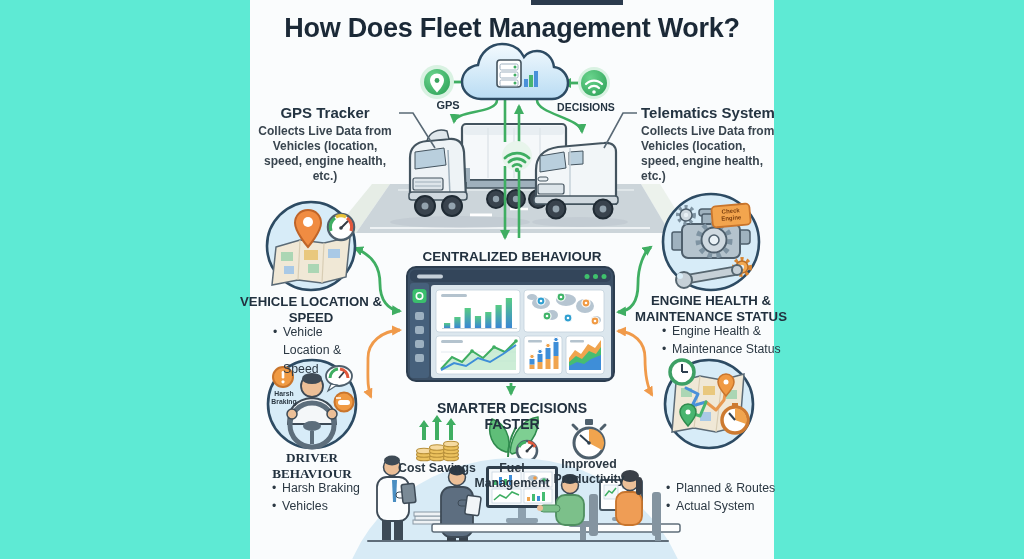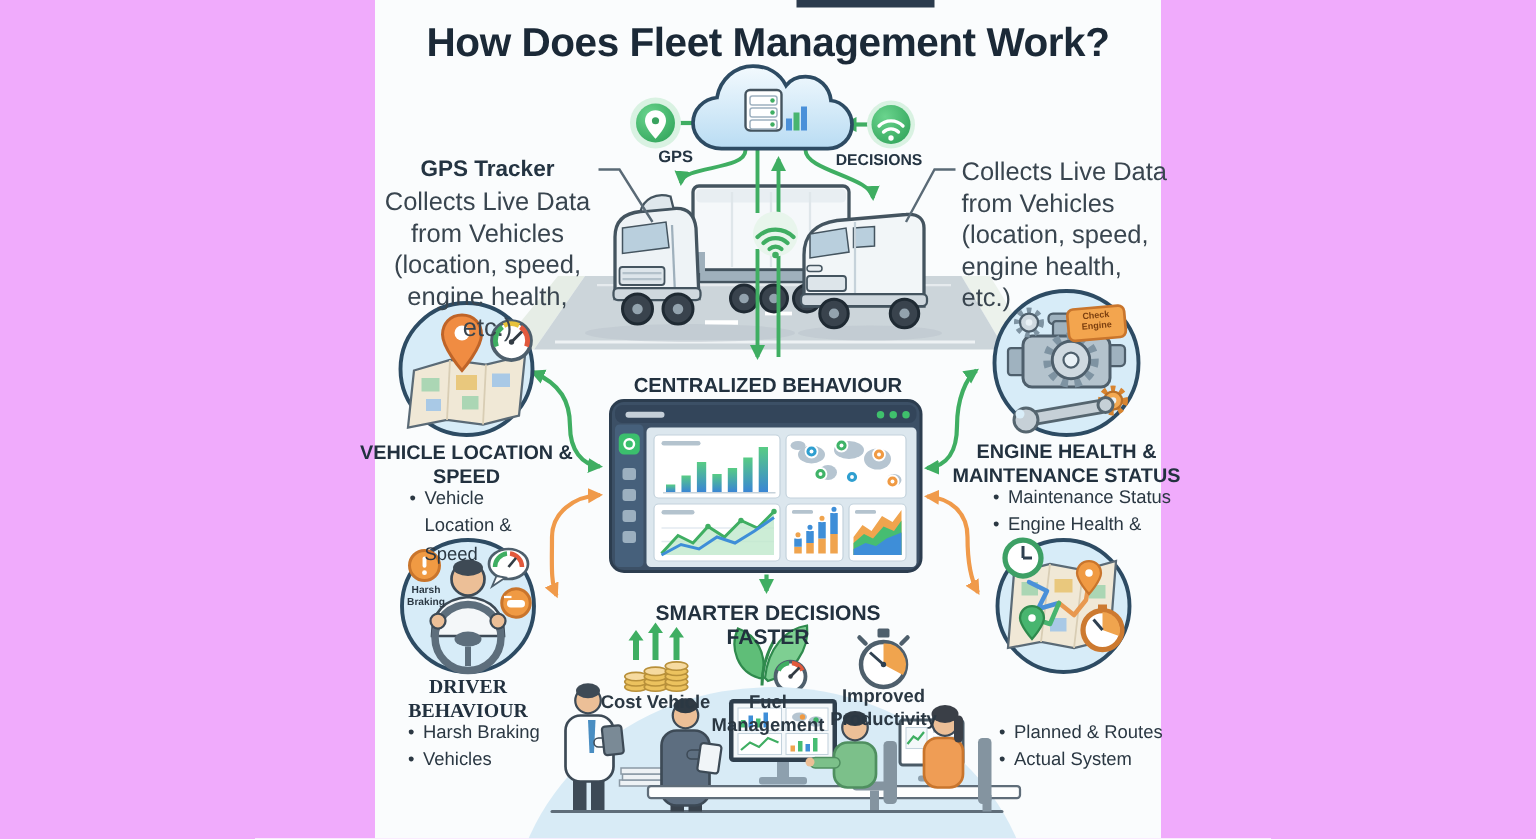--- a/index.html
+++ b/index.html
@@ -1,26 +1,26 @@
 <!DOCTYPE html>
 <html><head>
 <meta charset="utf-8">
 <style>
   html,body{margin:0;padding:0;background:#ffffff;}
-  #canvas{position:relative;width:1024px;height:559px;background:#f0abfc;overflow:hidden;
+  #canvas{position:relative;width:1024px;height:559px;background:#5eead4;overflow:hidden;
           font-family:"Liberation Sans",sans-serif;}
   #bg-tint{position:absolute;left:250px;top:0;width:524px;height:559px;background:#fafcfd;}
   svg.layer{position:absolute;left:0;top:0;}
   .txt{position:absolute;color:#22313f;}
   .title{left:262px;top:13px;width:500px;text-align:center;font-size:27px;font-weight:bold;
          color:#1b2937;letter-spacing:-0.3px;}
   .badge-label{font-size:11px;font-weight:bold;text-align:center;color:#243442;}
   .src-block{line-height:1.2;}
   .src-title{font-size:15px;font-weight:bold;color:#243442;margin-bottom:2px;}
-  .src-desc{font-size:17px;color:#39454f;line-height:1.24;}
+  .src-desc{font-size:12px;color:#39454f;line-height:1.24;font-weight:bold;}
   .sec-label{font-weight:bold;text-align:center;color:#22313f;}
   .circ-title{font-size:13.2px;font-weight:bold;text-align:center;line-height:1.2;color:#22313f;}
   ul.bullets{list-style:none;margin:0;padding:0;font-size:12.3px;color:#2b3843;line-height:1.5;}
   ul.bullets li{position:relative;padding-left:11px;}
   ul.bullets li::before{content:"•";position:absolute;left:1px;}
   .tiny{font-weight:bold;text-align:center;line-height:1.15;}
   .ben-label{font-size:12.3px;font-weight:bold;text-align:center;color:#2b3843;line-height:1.18;}
 </style>
 </head>
 <body>
@@ -468,55 +468,56 @@
         <rect x="616" y="492" width="26" height="33" rx="9" fill="#ef9d55" stroke="#c9752c" stroke-width="1.8"></rect>
         <circle cx="630" cy="482" r="8.5" fill="#ecbf97" stroke="#3d4a56" stroke-width="1.5"></circle>
         <ellipse cx="630" cy="476" rx="9" ry="6" fill="#3a3f47"></ellipse>
         <rect x="636" y="477" width="6" height="18" rx="3" fill="#3a3f47"></rect>
       </g>
     </g>
   </svg>
 
   <div class="txt title">How Does Fleet Management Work?</div>
 
-  <div class="txt badge-label" style="left:414px;top:99px;width:48px;text-align:right;">GPS</div>
+  <div class="txt badge-label" style="left:424px;top:99px;width:48px;">GPS</div>
   <div class="txt badge-label" style="left:548px;top:101px;width:76px;font-size:10.5px;">DECISIONS</div>
 
   <div class="txt src-block" style="left:256px;top:104px;width:138px;text-align:center;">
     <div class="src-title">GPS Tracker</div>
     <div class="src-desc">Collects Live Data from Vehicles (location, speed, engine health, etc.)</div>
   </div>
   <div class="txt src-block" style="left:641px;top:104px;width:142px;text-align:left;">
+    <div class="src-title">Telematics System</div>
     <div class="src-desc">Collects Live Data from Vehicles (location, speed, engine health, etc.)</div>
   </div>
 
   <div class="txt sec-label" style="left:412px;top:249px;width:200px;font-size:13.5px;">CENTRALIZED BEHAVIOUR</div>
 
   <div class="txt circ-title" style="left:236px;top:294px;width:150px;">VEHICLE LOCATION &amp; SPEED</div>
   <ul class="bullets txt" style="left:272px;top:323px;width:100px;">
     <li>Vehicle Location &amp; Speed</li>
   </ul>
 
   <div class="txt tiny" style="left:261px;top:390px;width:46px;font-size:6.8px;color:#2b3843;">Harsh Braking</div>
   <div class="txt circ-title" style="left:257px;top:450px;width:110px;font-family:Liberation Serif, serif;">DRIVER BEHAVIOUR</div>
   <ul class="bullets txt" style="left:271px;top:479px;width:100px;">
     <li>Harsh Braking</li>
     <li>Vehicles</li>
   </ul>
 
   <div class="txt tiny" style="left:714px;top:208px;width:34px;font-size:6px;color:#7d4010;transform:rotate(-5deg);">Check Engine</div>
   <div class="txt circ-title" style="left:618px;top:293px;width:186px;">ENGINE HEALTH &amp; MAINTENANCE STATUS</div>
   <ul class="bullets txt" style="left:661px;top:322px;width:125px;">
+    <li>Engine Health &amp;</li>
     <li>Maintenance Status</li>
-    <li>Engine Health &amp;</li>
   </ul>
 
   <ul class="bullets txt" style="left:665px;top:479px;width:112px;">
     <li>Planned &amp; Routes</li>
     <li>Actual System</li>
   </ul>
 
   <div class="txt sec-label" style="left:412px;top:400px;width:200px;font-size:14px;">SMARTER DECISIONS FASTER</div>
 
-  <div class="txt ben-label" style="left:397px;top:461px;width:80px;">Cost Vehicle</div>
+  <div class="txt ben-label" style="left:397px;top:461px;width:80px;">Cost Savings</div>
   <div class="txt ben-label" style="left:472px;top:461px;width:80px;">Fuel Management</div>
   <div class="txt ben-label" style="left:548px;top:457px;width:82px;">Improved Productivity</div>
 </div>
 
 </body></html>

